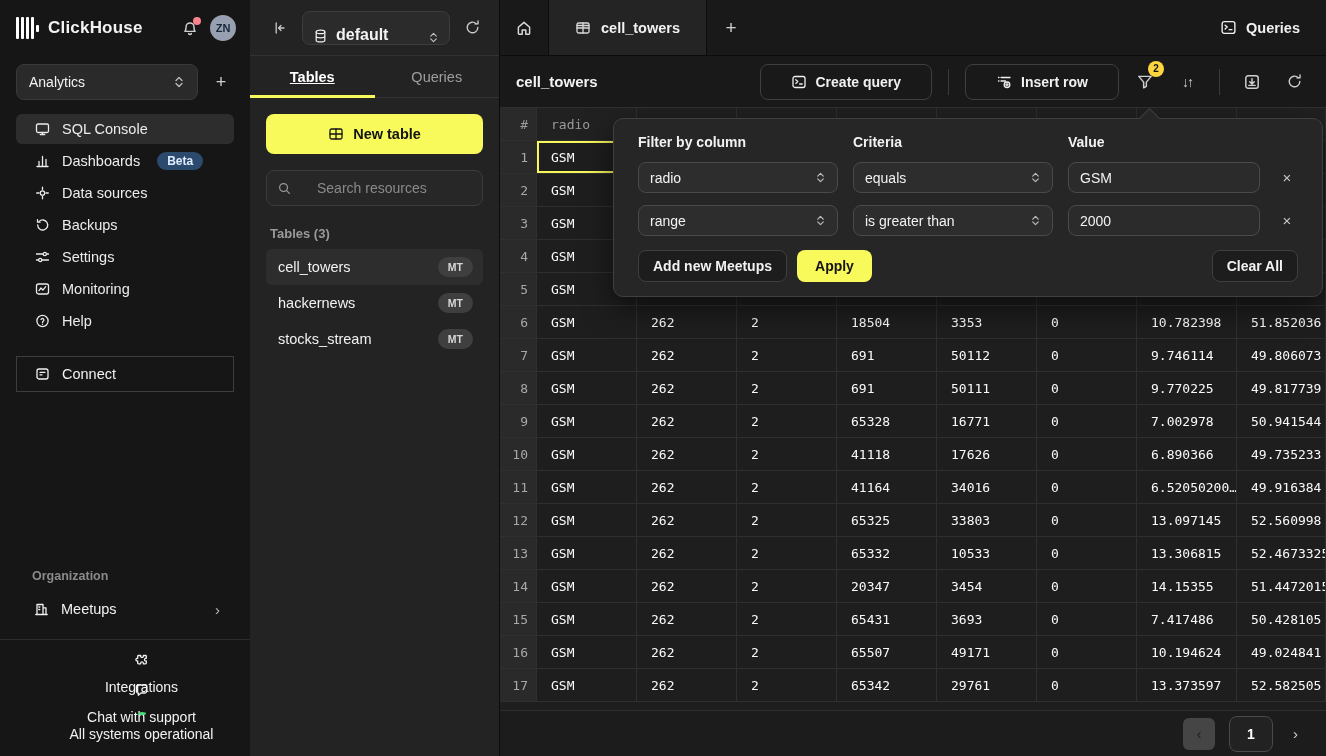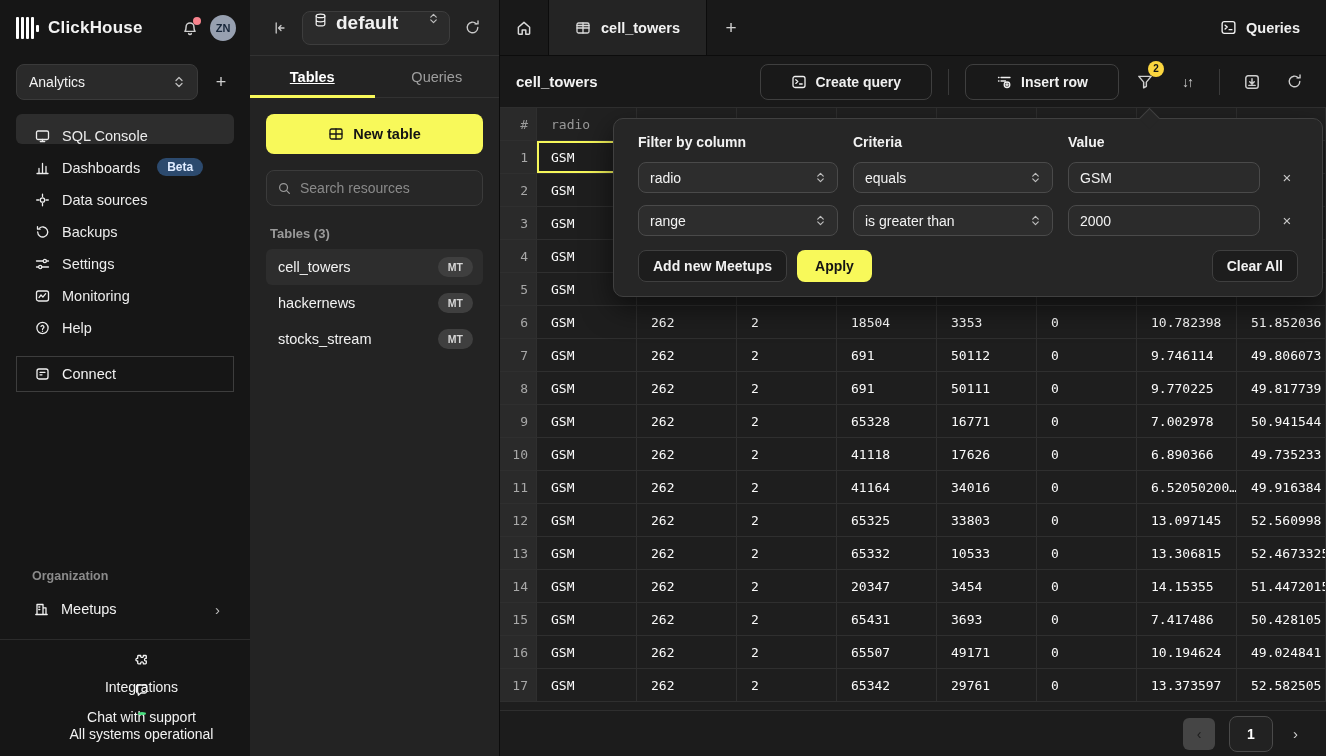--- a/index.html
+++ b/index.html
@@ -15,48 +15,48 @@
   .logo i.dot { height:7px; align-self:center; }
   .brand-name { font-size:17px; font-weight:700; letter-spacing:.2px; }
   .brand-row .spacer { flex:1; }
   .bell-wrap { position:relative; width:24px; height:24px; display:flex; align-items:center; justify-content:center; margin-right:8px; }
   .bell-dot { position:absolute; top:1px; right:1px; width:8px; height:8px; border-radius:50%; background:#f8838d; }
   .avatar { width:26px; height:26px; border-radius:50%; background:#97a0b0; color:#17263a; font-size:11px; font-weight:700; display:flex; align-items:center; justify-content:center; }
   .ws-row { display:flex; align-items:center; gap:10px; padding:8px 16px 0 16px;text-align:right; }
   .ws-select { flex:1; height:36px; background:#2a2a2a; border:1px solid #3a3a3a; border-radius:8px; display:flex; align-items:center; justify-content:space-between; padding:0 12px; font-size:14px; cursor:pointer; }
   .plus-btn { width:26px; height:26px; display:flex; align-items:center; justify-content:center; color:#cfcfcf; font-size:18px; cursor:pointer; }
   .nav { margin-top:14px; display:flex; flex-direction:column; gap:2px; }
-  .nav-item { height:30px; margin:0 16px; border-radius:6px; display:flex; align-items:flex-end; gap:11px; padding:0 0 0 17px; font-size:14.5px; cursor:pointer; color:#ececec; }
+  .nav-item { height:30px; margin:0 16px; border-radius:6px; display:flex; align-items:center; gap:11px; padding:0 0 0 17px; font-size:14.5px; cursor:pointer; color:#ececec; }
   .nav-item.active { background:#2d2d2d; }
   .nav-item .ico { width:18px; display:flex; justify-content:center; }
   .badge-beta { margin-left:6px; background:#2c4a6e; color:#e0ecff; font-size:12px; font-weight:600; border-radius:999px; padding:2px 10px; }
   .connect-btn { margin:20px 16px 0 16px; height:36px; border:1px solid #3d3d3d; border-radius:0; display:flex; align-items:center; gap:11px; padding-left:17px; font-size:14.5px; cursor:pointer; }
   .side-spacer { flex:1; }
   .org-label { padding:0 0 10px 32px; font-size:12.5px; font-weight:700; color:#8b8b8b; }
   .org-item { height:32px; margin:0 16px 14px 16px; display:flex; align-items:center; gap:11px; padding-left:17px; font-size:14.5px; cursor:pointer; }
   .org-item .chev { margin-left:auto; margin-right:14px; color:#bdbdbd; font-size:15px; }
   .side-divider { border-top:1px solid #2b2b2b; }
   .foot { padding:12px 0 14px 0; display:flex; flex-direction:column; }
   .foot-item { height:30px; display:flex; align-items:center; gap:11px; padding-left:33px; font-size:14px; cursor:pointer;flex-direction:column; }
   .green-dot { width:8px; height:8px; border-radius:50%; background:#4ade80; margin:0 5px; }
 
   
   .panel2 { width:250px; flex:0 0 250px; background:#232323; border-right:1px solid #0c0c0c; display:flex; flex-direction:column; }
   .p2-header { height:56px; border-bottom:1px solid #323232; display:flex; align-items:center; padding:0 14px 0 18px; gap:10px; }
   .icon-btn { background:none; border:none; color:#c9c9c9; display:flex; align-items:center; justify-content:center; cursor:pointer; padding:4px; }
-  .db-select { flex:1; height:34px; background:#2b2b2b; border:1px solid #3d3d3d; border-radius:8px; display:flex; align-items:flex-start; gap:8px; padding:0 10px; font-size:19px; font-weight:600; cursor:pointer; }
+  .db-select { flex:1; height:34px; background:#2b2b2b; border:1px solid #3d3d3d; border-radius:8px; display:flex; align-items:flex-end; gap:8px; padding:0 10px; font-size:16px; font-weight:600; cursor:pointer; }
   .db-select .grow { flex:1; }
   .p2-tabs { height:42px; border-bottom:1px solid #323232; display:flex; }
   .p2-tab { flex:1; position:relative; display:flex; align-items:center; justify-content:center; font-size:14.5px; color:#9e9e9e; cursor:pointer; }
   .p2-tab.active { color:#fff; font-weight:600;text-decoration:underline; }
   .p2-tab.active::after { content:""; position:absolute; left:0; right:0; bottom:-1px; height:3px; background:#f8f95a; }
   .p2-body { padding:16px; }
   .new-table-btn { width:100%; height:40px; background:#f8f95a; color:#141414; border:none; border-radius:8px; font-size:14.5px; font-weight:600; display:flex; align-items:center; justify-content:center; gap:9px; cursor:pointer; font-family:inherit; }
   .search-box { margin-top:16px; height:36px; background:#272727; border:1px solid #3b3b3b; border-radius:8px; display:flex; align-items:center; gap:8px; padding:0 10px; }
-  .search-box input { flex:1; background:none; border:none; outline:none; color:#e8e8e8; font-size:14px; font-family:inherit; }
+  .search-box input { flex:1; background:none; border:none; outline:none; color:#e8e8e8; font-size:14px; font-family:inherit;margin-left:17px; }
   .search-box input::placeholder { color:#8a8a8a; }
   .section-label { margin:20px 0 8px 4px; font-size:13px; color:#9a9a9a; font-weight:600; }
   .tbl-item { height:36px; border-radius:6px; display:flex; align-items:center; justify-content:space-between; padding:0 10px 0 12px; font-size:14.5px; cursor:pointer; }
   .tbl-item.selected { background:#2d2d2d; }
   .mt-badge { background:#3f3f3f; color:#d6d6d6; font-size:10.5px; font-weight:700; border-radius:999px; padding:4px 10px; }
 
   
   .main { flex:1; min-width:0; display:flex; flex-direction:column; background:#191919; }
   .tabbar { height:56px; display:flex; align-items:stretch; border-bottom:1px solid #0c0c0c; }
   .home-btn { width:48px; display:flex; align-items:center; justify-content:center; cursor:pointer; color:#d9d9d9; }

